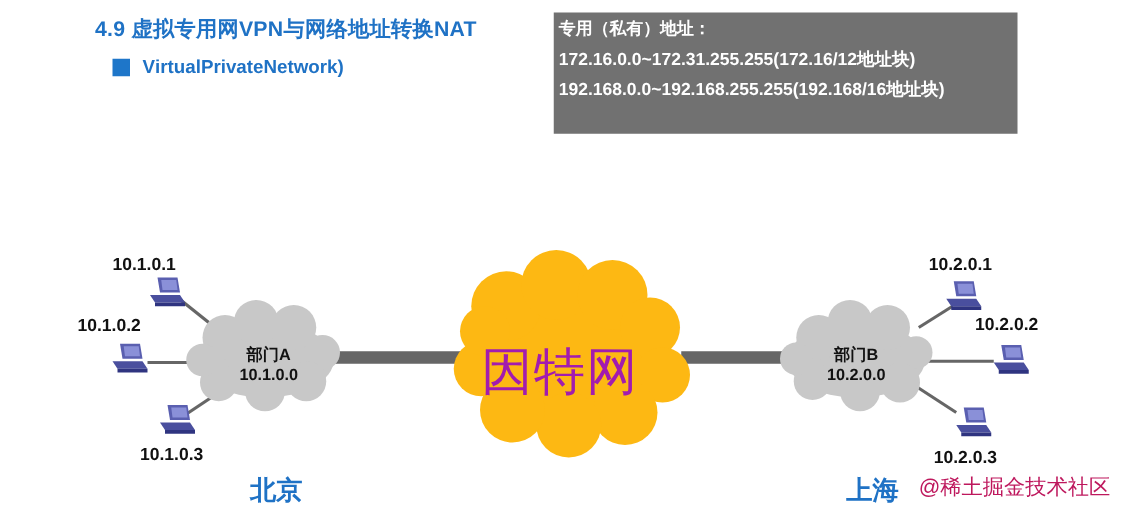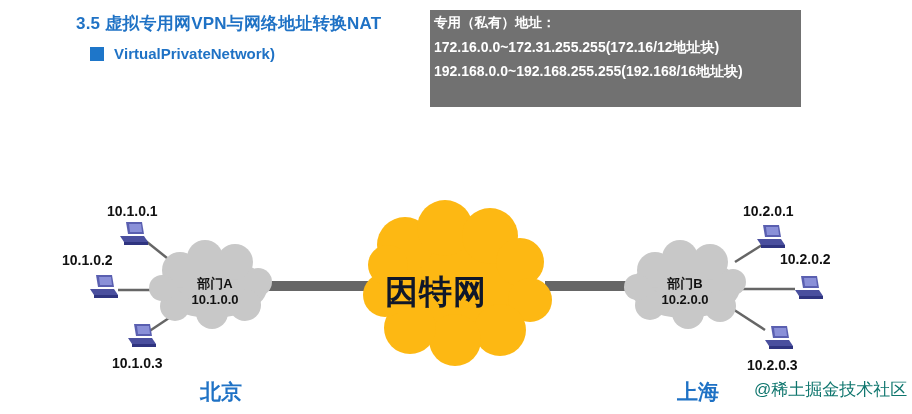--- a/index.html
+++ b/index.html
@@ -3,35 +3,35 @@
 <meta charset="utf-8">
 <style>
   html, body { margin:0; padding:0; }
   body { width:912px; height:414px; background:#ffffff; position:relative; overflow:hidden;
          font-family:"Liberation Sans","DejaVu Sans",sans-serif; }
   .title { position:absolute; left:76px; top:12px; font-size:17px; font-weight:bold; color:#1f72c5; letter-spacing:0.2px; }
   .subtitle { position:absolute; left:90px; top:45px; font-size:15px; font-weight:bold; color:#1f72c5; display:flex; align-items:center; }
   .subtitle .bullet { width:14px; height:14px; background:#1e76c9; display:inline-block; margin-right:10px; }
   .subtitle .rest { font-weight:bold; }
   .subtitle .cap { font-weight:bold; }
-  .addrbox { position:absolute; left:430px; top:10px; width:371px; height:97px; background:#717171; color:#fff;
+  .addrbox { position:absolute; left:443px; top:10px; width:371px; height:97px; background:#717171; color:#fff;
              font-size:14px; font-weight:bold; line-height:24px; padding:1px 4px; box-sizing:border-box; }
   .addrbox div { white-space:nowrap; }
   .addrbox .hdr { font-size:13.5px; }
   svg.diagram { position:absolute; left:0; top:0; }
   .lbl { position:absolute; font-size:14px; font-weight:bold; color:#111; white-space:nowrap; }
   .city { position:absolute; font-size:21px; font-weight:bold; color:#1f72c5;margin-left:12px; }
   .cloudtxt { position:absolute; font-weight:bold; color:#111; text-align:center; line-height:16px; font-size:13px; }
-  .inet { position:absolute; left:385px; top:270px; font-size:33px; font-weight:bold; color:#0f172a; letter-spacing:1px; }
-  .wm { position:absolute; left:754px; top:378px; font-size:17px; color:#0f766e; }
+  .inet { position:absolute; left:385px; top:270px; font-size:41px; font-weight:normal; color:#a21caf; letter-spacing:1px; }
+  .wm { position:absolute; left:735px; top:378px; font-size:17px; color:#be185d; }
 </style>
 </head>
 <body>
 
-<div class="title">3.5 虚拟专用网VPN与网络地址转换NAT</div>
+<div class="title">4.9 虚拟专用网VPN与网络地址转换NAT</div>
 <div class="subtitle">
   <span class="bullet"></span>
     <span class="cap">V</span>
     <span class="rest">irtual </span>
     <span class="cap">P</span>
     <span class="rest">rivate </span>
     <span class="cap">N</span>
     <span class="rest">etwork)</span>
 </div>
 
@@ -102,21 +102,21 @@
   </g>
 
   <use href="#pc" x="120" y="222"></use>
   <use href="#pc" x="90" y="275"></use>
   <use href="#pc" x="128" y="324"></use>
   <use href="#pc" x="757" y="225"></use>
   <use href="#pc" x="795" y="276"></use>
   <use href="#pc" x="765" y="326"></use>
 </svg>
 
-<div class="lbl" style="left:107px;top:203px;text-align:center;">10.1.0.1</div>
+<div class="lbl" style="left:90px;top:203px;text-align:center;">10.1.0.1</div>
 <div class="lbl" style="left:62px;top:252px;">10.1.0.2</div>
 <div class="lbl" style="left:112px;top:355px;">10.1.0.3</div>
 
 <div class="cloudtxt" style="left:180px;top:276px;width:70px;">
   <div>部门A</div>
   <div>10.1.0.0</div>
 </div>
 
 <div class="inet">因特网</div>
 

